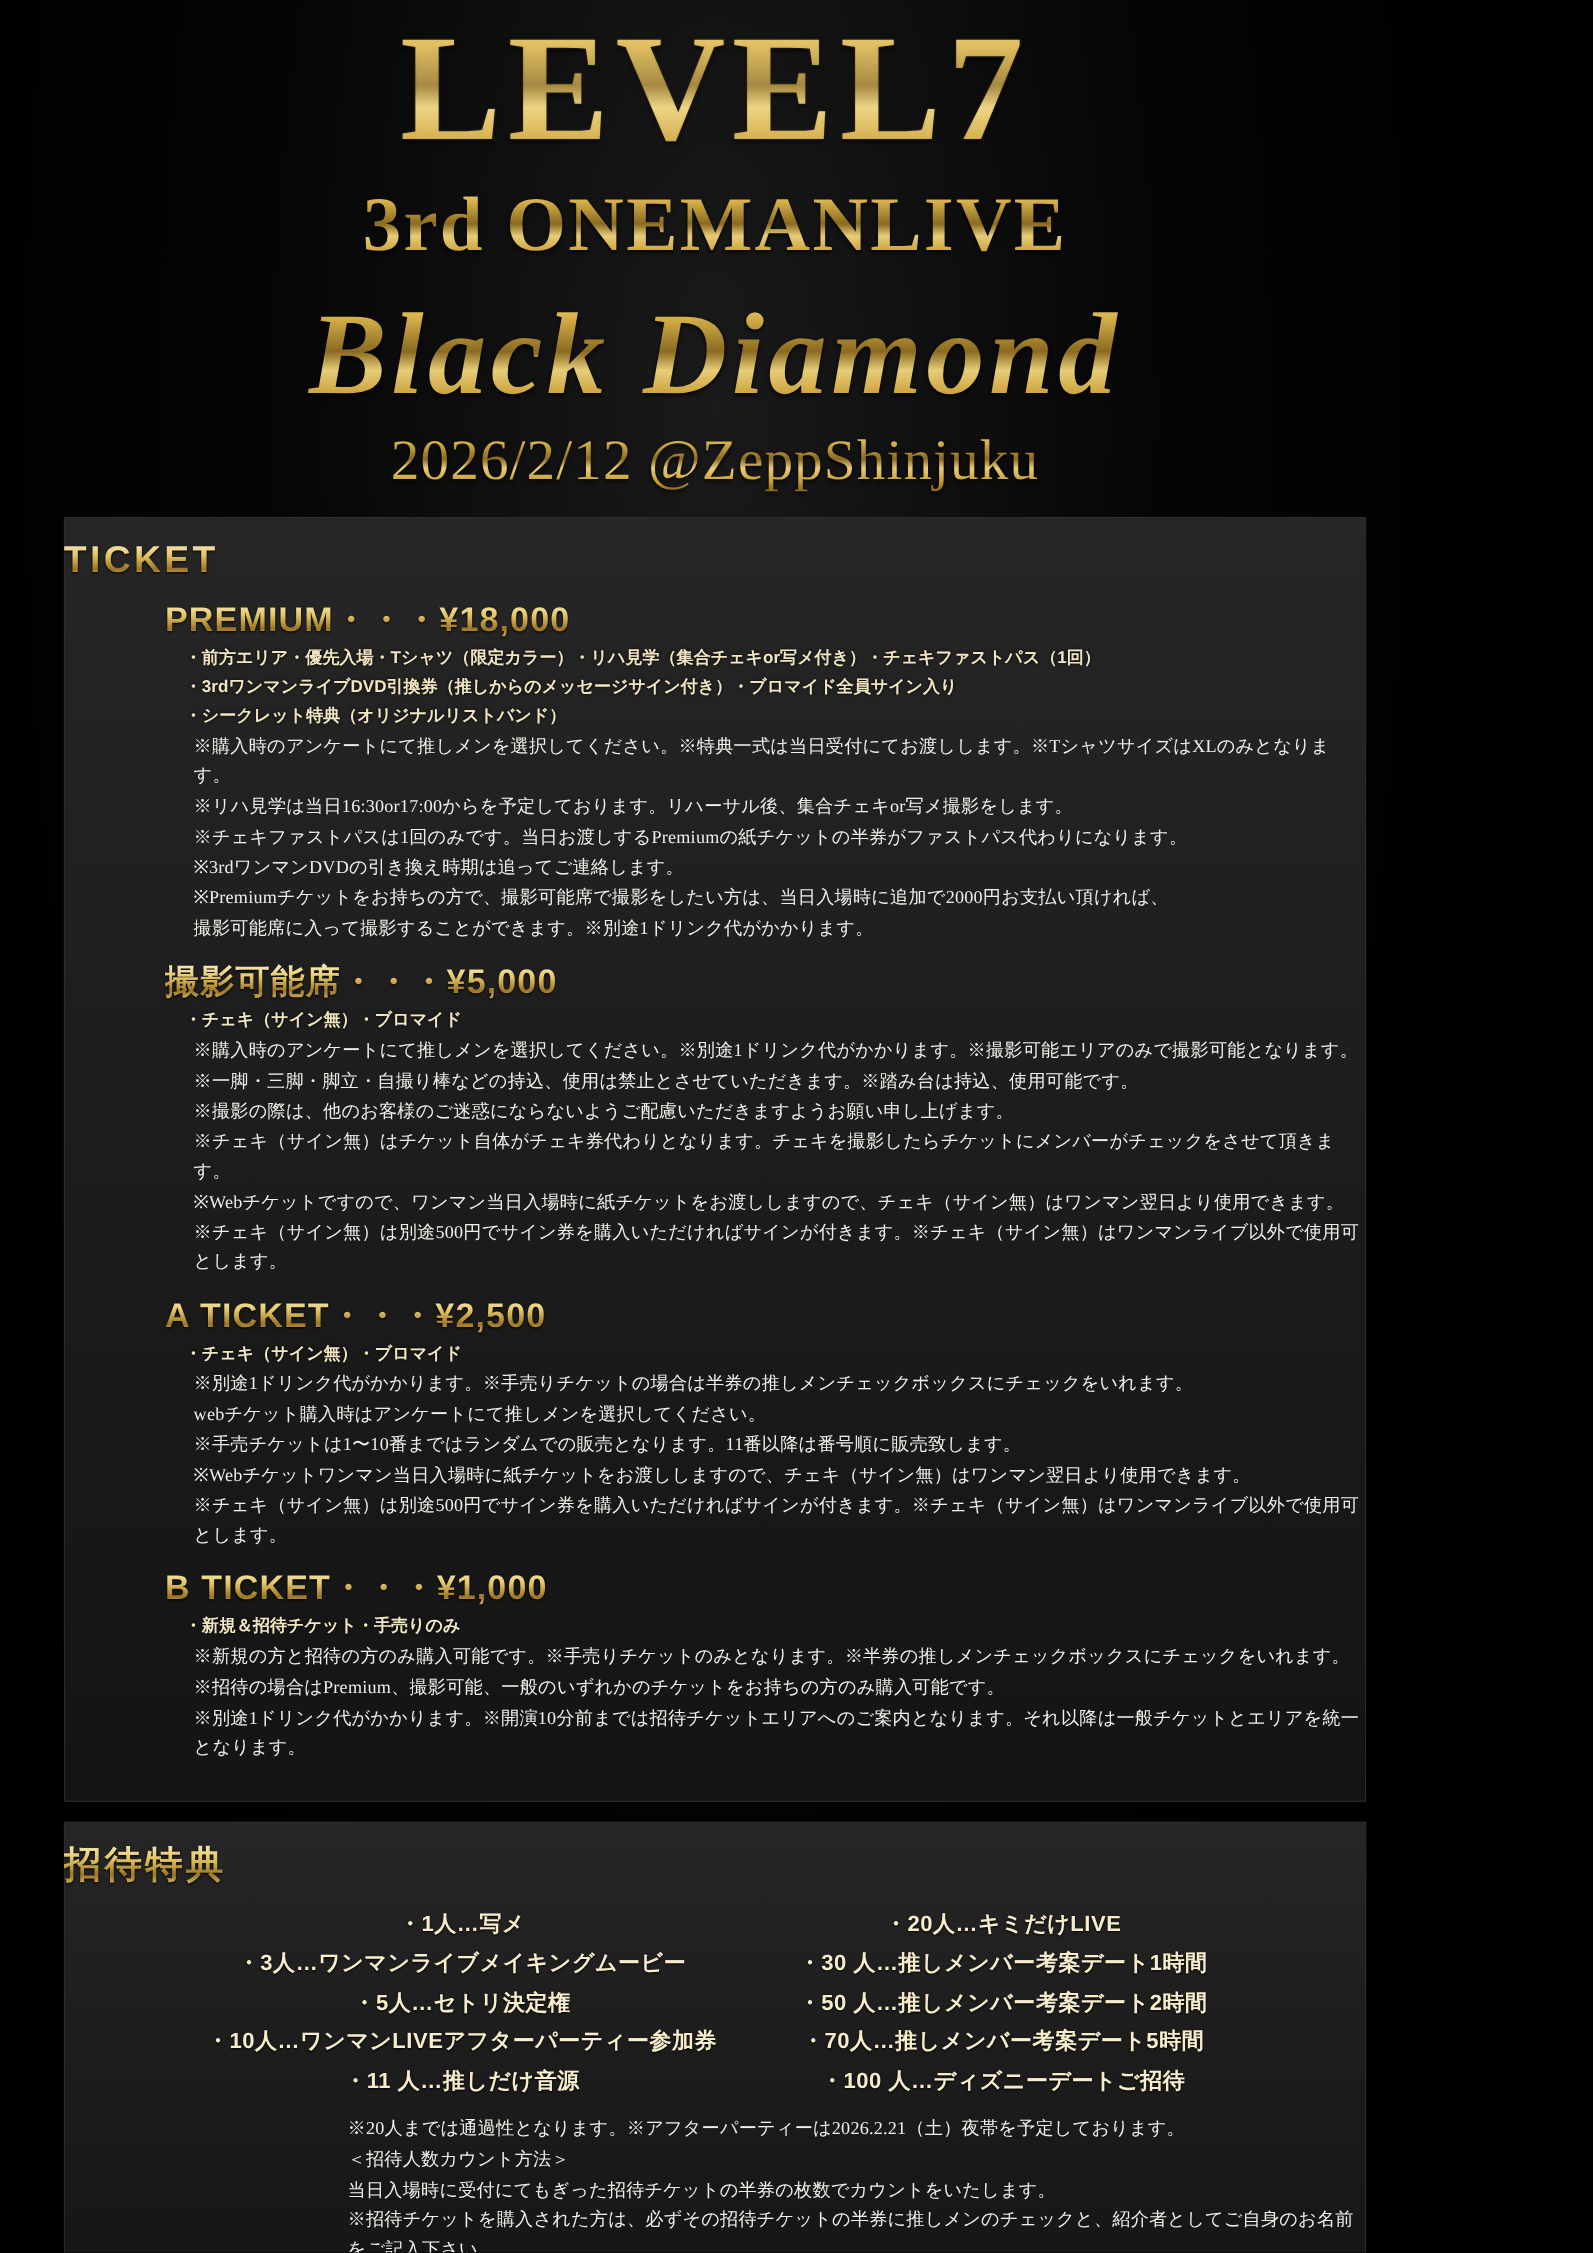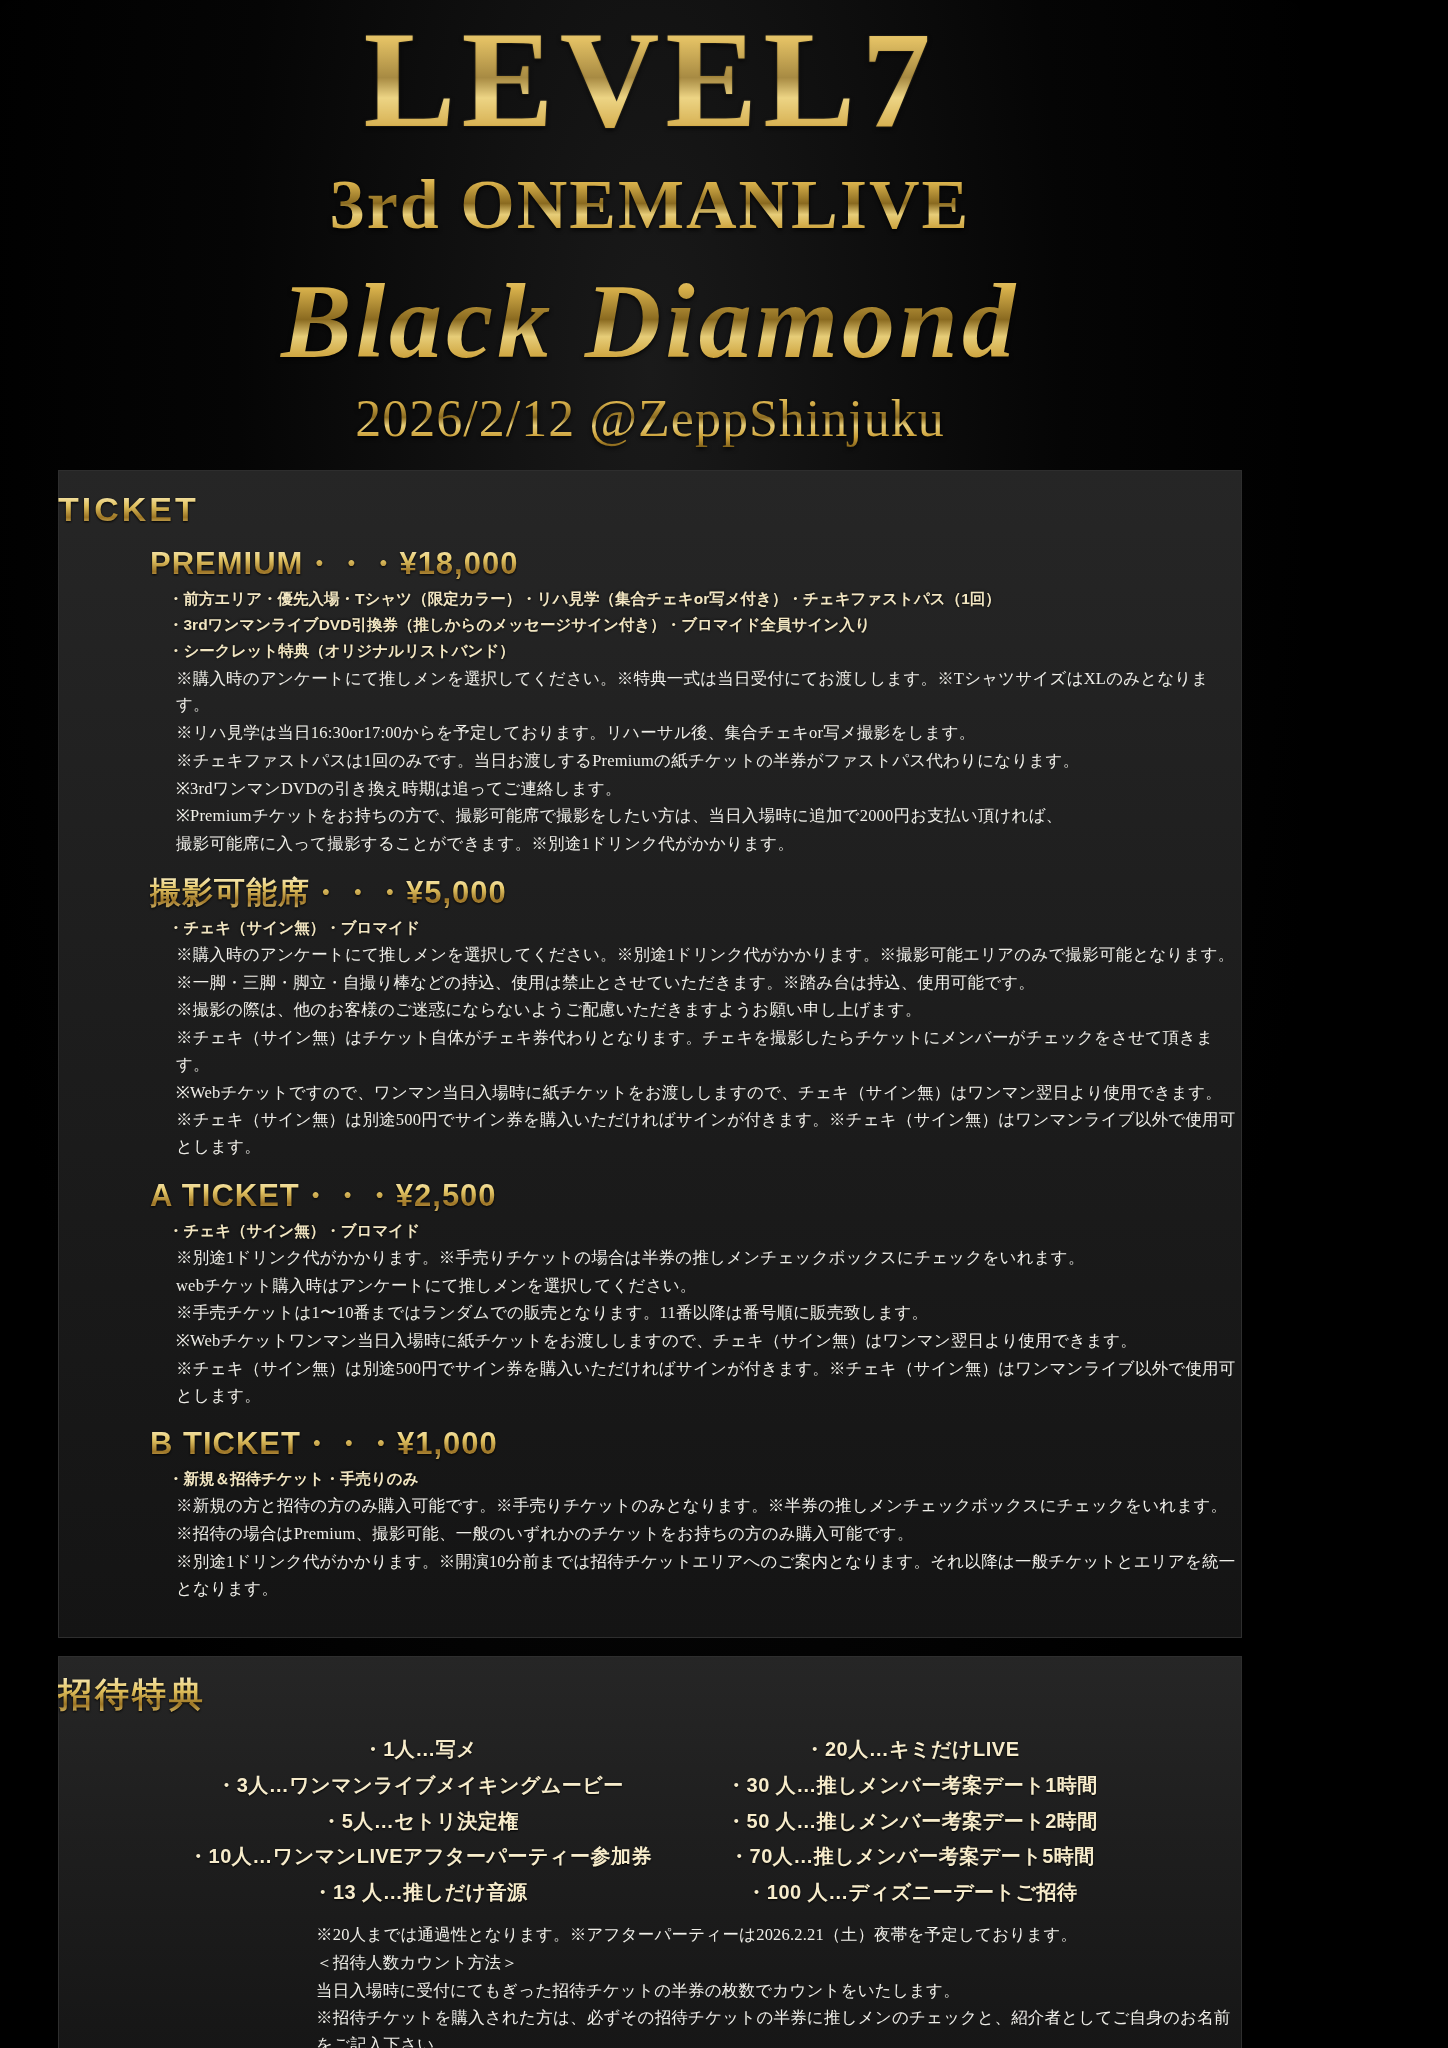--- a/index.html
+++ b/index.html
@@ -206,21 +206,21 @@
 
   <section class="panel" id="bonus-panel">
     <div class="panel-heading">招待特典</div>
 
     <div class="bonus-cols">
       <div class="bonus-col">
         <div class="bonus-item">・1人…写メ</div>
         <div class="bonus-item">・3人…ワンマンライブメイキングムービー</div>
         <div class="bonus-item">・5人…セトリ決定権</div>
         <div class="bonus-item">・10人…ワンマンLIVEアフターパーティー参加券</div>
-        <div class="bonus-item">・13 人…推しだけ音源</div>
+        <div class="bonus-item">・11 人…推しだけ音源</div>
       </div>
       <div class="bonus-col">
         <div class="bonus-item">・20人…キミだけLIVE</div>
         <div class="bonus-item">・30 人…推しメンバー考案デート1時間</div>
         <div class="bonus-item">・50 人…推しメンバー考案デート2時間</div>
         <div class="bonus-item">・70人…推しメンバー考案デート5時間</div>
         <div class="bonus-item">・100 人…ディズニーデートご招待</div>
       </div>
     </div>
 

